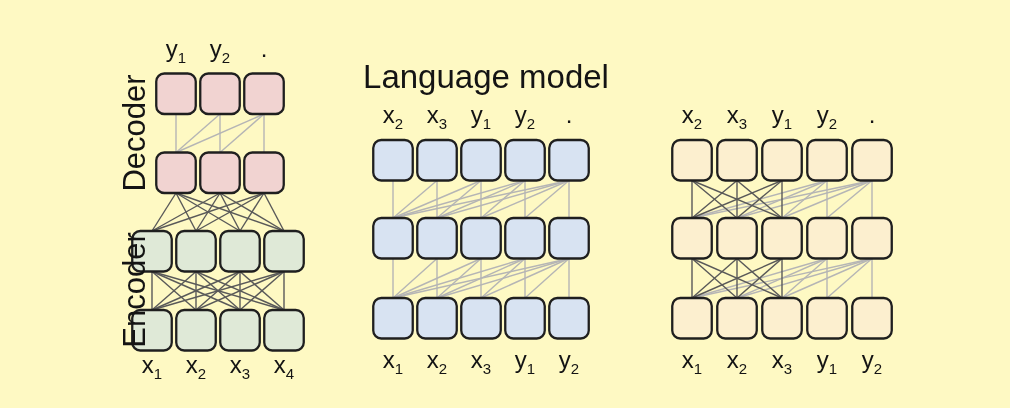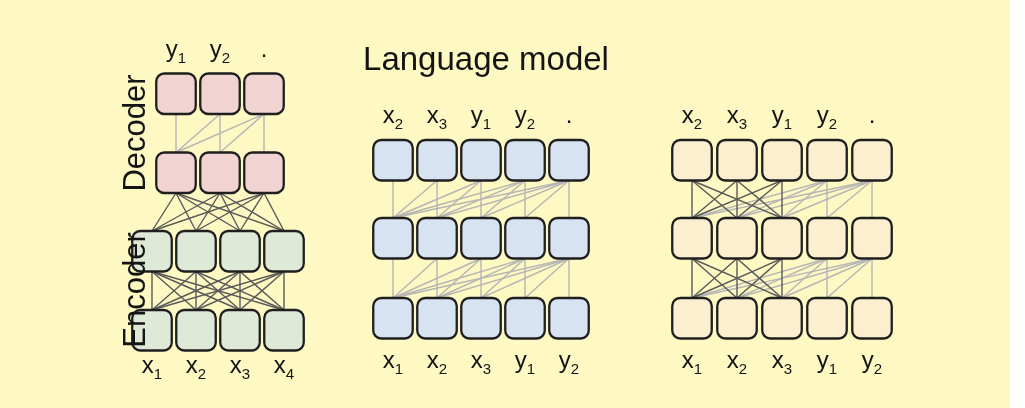--- a/index.html
+++ b/index.html
@@ -18,21 +18,21 @@
     font-size: 31px;
     line-height: 1;
     color: #141414;
     white-space: nowrap;
   }
   .side-label-decoder { left: 134px; top: 133px; }
   .side-label-encoder { left: 134px; top: 290px; }
   .diagram-title {
     position: absolute;
     transform: translate(-50%, -50%);
-    top: 58px;
+    top: 76px;
     font-size: 33px;
     line-height: 1;
     color: #141414;
     white-space: nowrap;
   }
   .title-language-model { left: 486px; }
   .title-prefix-lm { left: 782px; }
   .tok-label { font-size: 24px; fill: #141414; font-family: "Liberation Sans", sans-serif; }
   .tok-sub { font-size: 15px; }
 </style>

